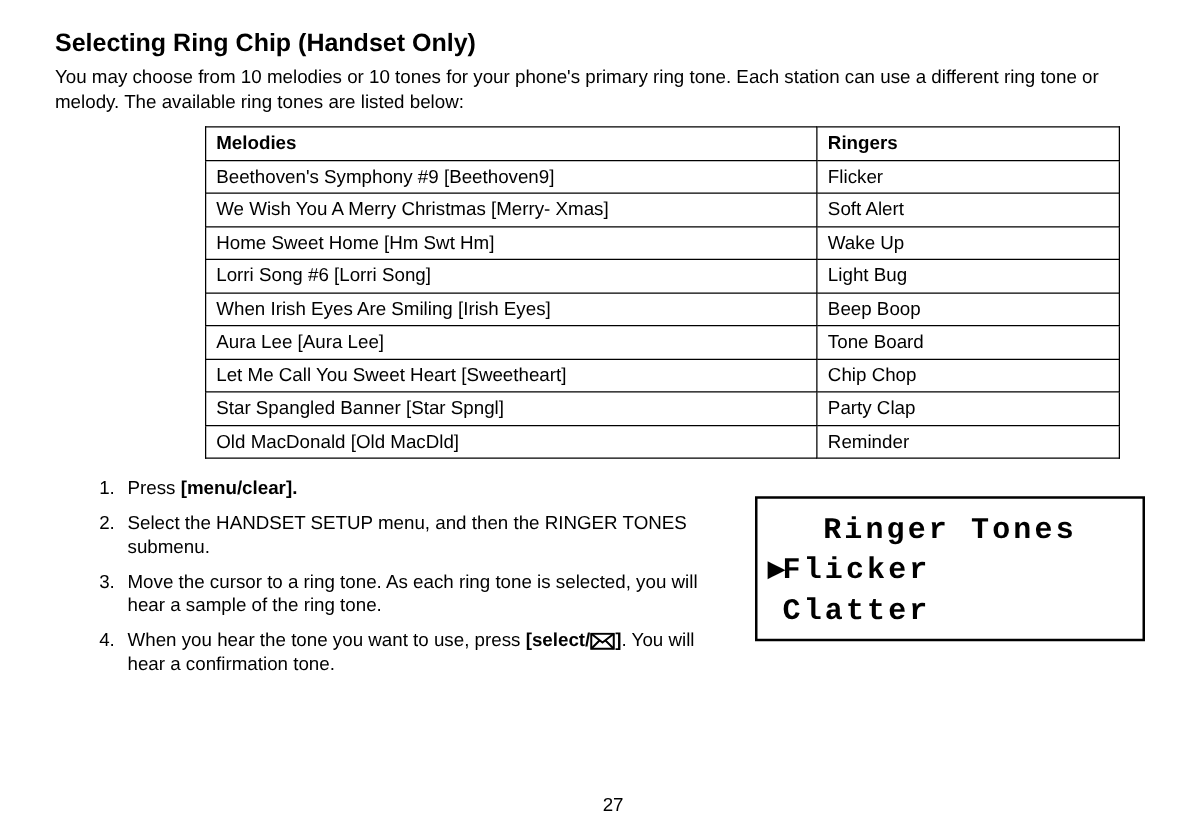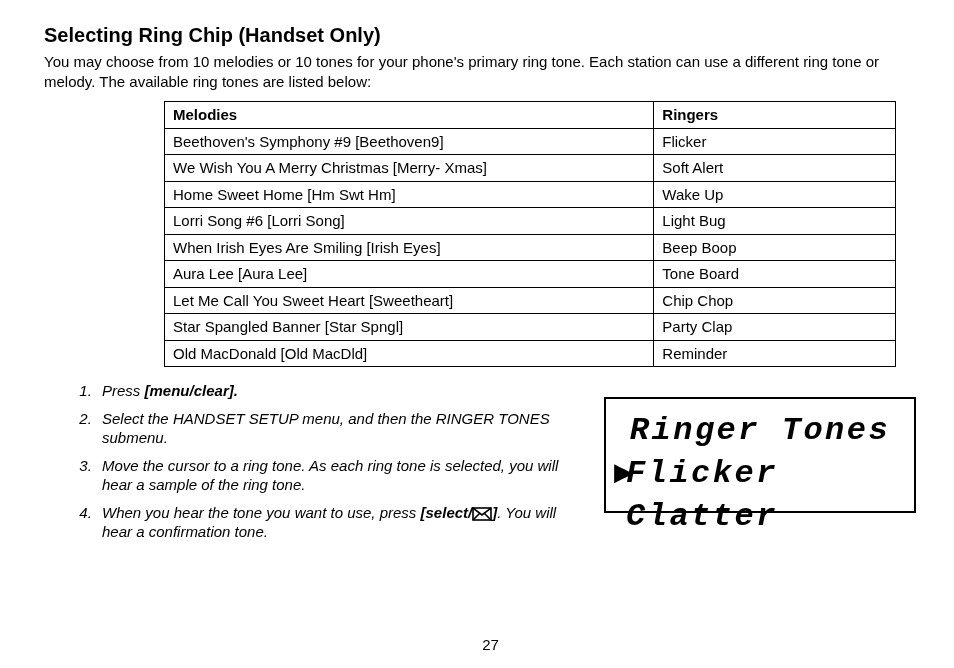--- a/index.html
+++ b/index.html
@@ -47,21 +47,20 @@
   }
   col.mel { width: 415px; }
   col.ring{ width: 205px; }
 
   
   .steps-wrap {
     display: flex;
     align-items: flex-start;
     margin-top: 14px;
     gap: 36px;
-    font-style: italic;
   }
   ol.steps {
     margin: 0 0 0 40px;
     padding: 0;
     width: 520px;
   }
   ol.steps li {
     margin: 0 0 8px 12px;
     padding-left: 6px;
   }
@@ -74,21 +73,21 @@
 
   
   .lcd {
     border: 2.5px solid #000;
     width: 312px;
     height: 116px;
     box-sizing: border-box;
     padding: 10px 8px 4px 8px;
     font-family: "Courier New", monospace;
     font-weight: bold;
-    font-size: 32px;
+    font-size: 24px;
     letter-spacing: 2.5px;
     line-height: 1.35;
     margin-top: 16px;
     flex: none;
   }
   .lcd .title { text-align: center; }
   .lcd .row   { white-space: pre; }
   .lcd .cursor {
     display:inline-block;
     width: 12px;

